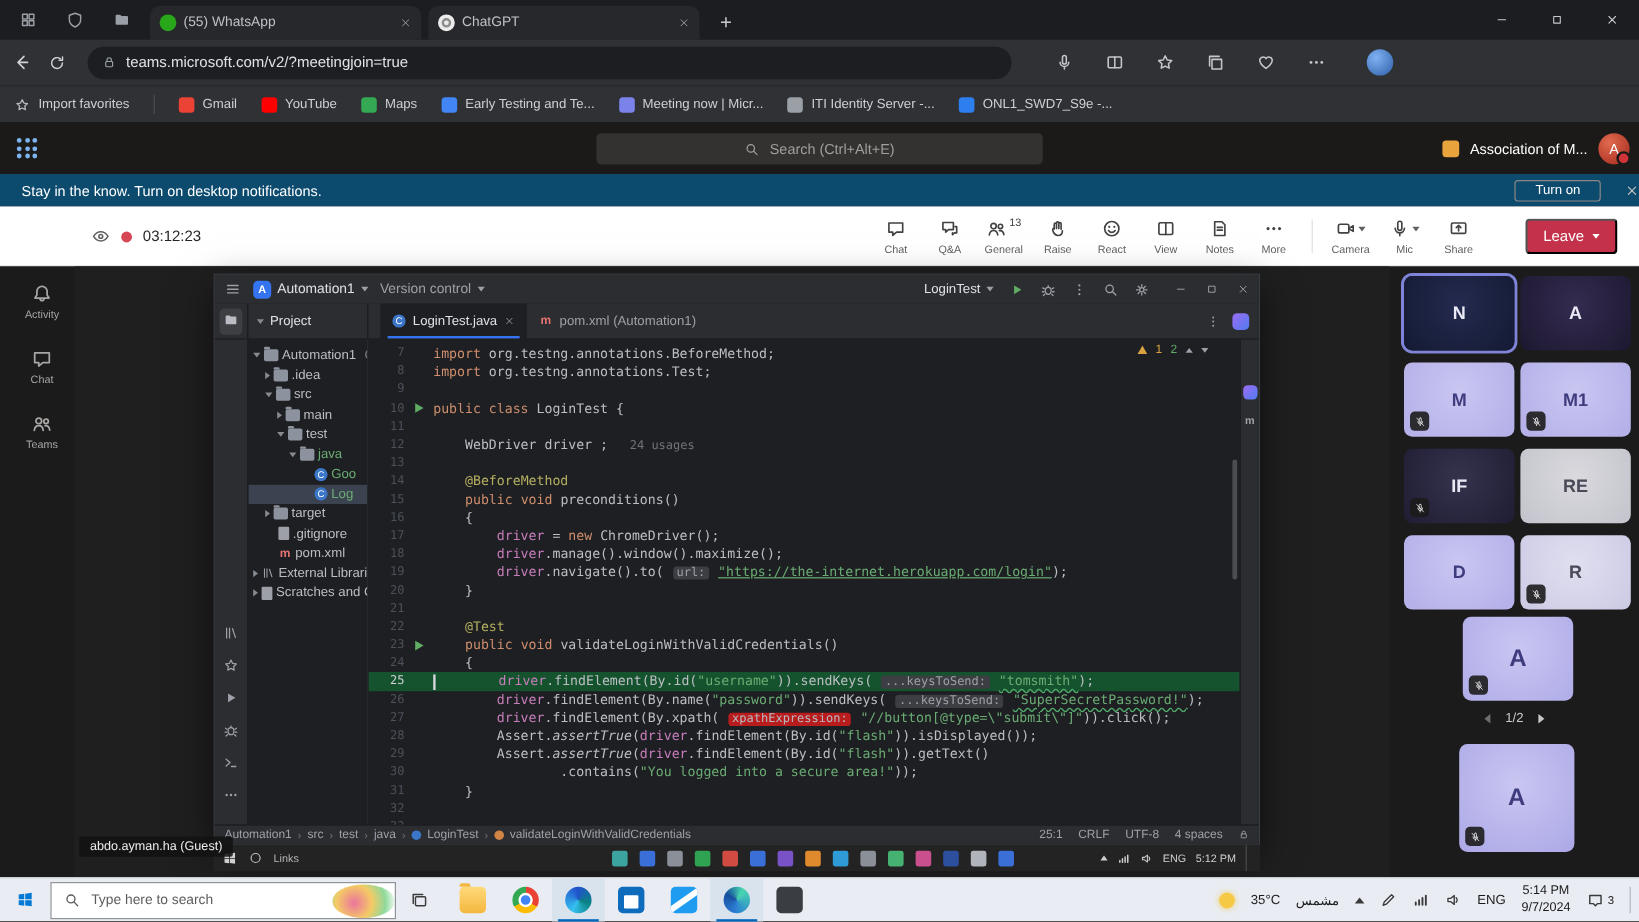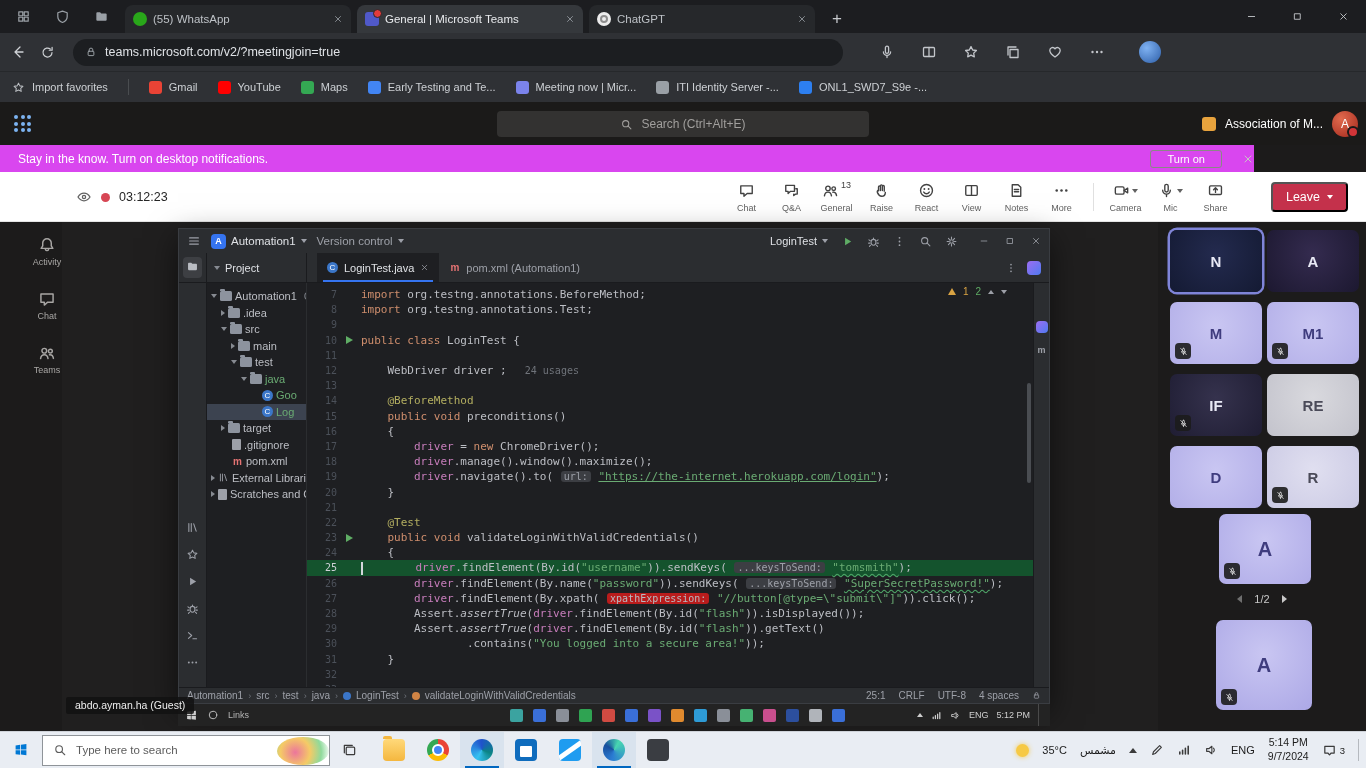--- a/index.html
+++ b/index.html
@@ -36,38 +36,38 @@
 
 .teamsbar{position:absolute;left:0;top:102px;width:1366px;height:43px;background:#1b1a19;display:flex;align-items:center}
 .waffle{display:grid;grid-template-columns:repeat(3,4px);grid-template-rows:repeat(3,4px);gap:2.5px;margin-left:14px}
 .waffle i{background:#7cb3f1;border-radius:50%}
 .tsearch{position:absolute;left:497px;top:9px;width:372px;height:26px;background:#333231;border-radius:4px;display:flex;align-items:center;justify-content:center;gap:8px;color:#a19f9d;font-size:12px}
 .tbright{margin-left:auto;display:flex;align-items:center;gap:9px;padding-right:8px;color:#fff;font-size:12px}
 .orgicon{width:14px;height:14px;border-radius:3px;background:#e8a33d}
 .tavatar{width:26px;height:26px;border-radius:50%;background:radial-gradient(circle at 35% 30%,#e06a4e,#a3281c);color:#fff;font-size:12px;display:flex;align-items:center;justify-content:center;position:relative}
 .tavatar::after{content:"";position:absolute;right:-1px;bottom:-1px;width:8px;height:8px;background:#d13438;border-radius:50%;border:2px solid #1b1a19}
 
-.banner{position:absolute;left:0;top:145px;width:1254px;height:27px;background:#d946ef;color:#fff;display:flex;align-items:center;font-size:12px;padding-left:18px}
+.banner{position:absolute;left:0;top:145px;width:1366px;height:27px;background:#0c4a6e;color:#fff;display:flex;align-items:center;font-size:12px;padding-left:18px}
 .turnon{margin-left:auto;margin-right:20px;border:1px solid #8a8886;border-radius:3px;padding:2px 16px;font-size:11px;color:#fff;background:transparent}
 
 .meetbar{position:absolute;left:0;top:172px;width:1366px;height:50px;background:#fff;border-bottom:1px solid #e4e4e4}
 .timer{position:absolute;left:76px;top:0;height:50px;display:flex;align-items:center;gap:9px;color:#252525;font-size:12.5px}
 .reddot{width:9px;height:9px;border-radius:50%;background:#d74654}
 #meetbtns{position:absolute;left:724px;top:0;height:50px;display:flex;align-items:center}
 .mbtn{width:45px;display:flex;flex-direction:column;align-items:center;gap:3px;color:#424242;cursor:default}
 .mbtn .lbl{font-size:9px;color:#616161;white-space:nowrap}
 .mbtn .irow{display:flex;align-items:flex-start;gap:2px;position:relative;height:18px}
 .mbtn .cnt{font-size:9px;color:#424242;margin-top:-2px}
 .mdiv{width:1px;height:28px;background:#e0e0e0;margin:0 9px}
 .leave{position:absolute;right:18px;top:10px;height:30px;background:#c4314b;border-radius:4px;color:#fff;font-size:12.5px;display:flex;align-items:center;padding:0 13px;gap:7px}
 .chv{width:0;height:0;border-left:3.5px solid transparent;border-right:3.5px solid transparent;border-top:4px solid #9da0a8;display:inline-block}
 .chv.w{border-top-color:#fff}.chv.g{border-top-color:#616161}
 
 .content{position:absolute;left:0;top:222px;width:1366px;height:509px;background:#1c1b1b}
-.tsidebar{position:absolute;left:16px;top:0;width:62px;height:386px}
+.tsidebar{position:absolute;left:4px;top:0;width:62px;height:386px}
 .sbi{height:50px;display:flex;flex-direction:column;align-items:center;justify-content:center;gap:3px;color:#a8a6a4;font-size:9px;margin-top:4px}
 .stage{position:absolute;left:62px;top:0;width:1096px;height:509px;background:#201f1f}
 
 .ide{position:absolute;left:116px;top:6px;width:872px;height:476px;background:#1e1f22;border:1px solid #3a3d42;box-shadow:0 10px 30px rgba(0,0,0,.55);display:flex;flex-direction:column;font-size:11.5px;color:#dfe1e5}
 .ide-title{height:24px;background:#2b2d30;display:flex;align-items:center;flex:none;padding:0 8px;gap:10px}
 .pchip{display:flex;align-items:center;gap:5px}
 .pchip-ic{width:15px;height:15px;border-radius:4px;background:#3574f0;color:#fff;font-size:9px;display:flex;align-items:center;justify-content:center;font-weight:bold}
 .vctrl{display:flex;align-items:center;gap:5px;color:#9da0a8}
 .ide-title-right{margin-left:auto;display:flex;align-items:center;gap:13px}
 .runcfg{display:flex;align-items:center;gap:5px;font-size:11px}
@@ -201,29 +201,20 @@
     <div id="tabs">
         <div class="tab">
           <span class="fav fav0"></span>
           <span class="ttl">(55) WhatsApp</span>
           <span class="ic" style="color: rgb(154, 160, 166);">
             <svg width="10" height="10" viewBox="0 0 16 16" fill="none" stroke="currentColor" stroke-width="1.3" stroke-linecap="round" stroke-linejoin="round">
               <path d="M4 4l8 8M12 4l-8 8"></path>
             </svg>
           </span>
         </div>
-        <div class="tab active">
-          <span class="fav fav1"></span>
-          <span class="ttl">General | Microsoft Teams</span>
-          <span class="ic" style="color: rgb(154, 160, 166);">
-            <svg width="10" height="10" viewBox="0 0 16 16" fill="none" stroke="currentColor" stroke-width="1.3" stroke-linecap="round" stroke-linejoin="round">
-              <path d="M4 4l8 8M12 4l-8 8"></path>
-            </svg>
-          </span>
-        </div>
         <div class="tab">
           <span class="fav fav2"></span>
           <span class="ttl">ChatGPT</span>
           <span class="ic" style="color: rgb(154, 160, 166);">
             <svg width="10" height="10" viewBox="0 0 16 16" fill="none" stroke="currentColor" stroke-width="1.3" stroke-linecap="round" stroke-linejoin="round">
               <path d="M4 4l8 8M12 4l-8 8"></path>
             </svg>
           </span>
         </div>
       </div>

